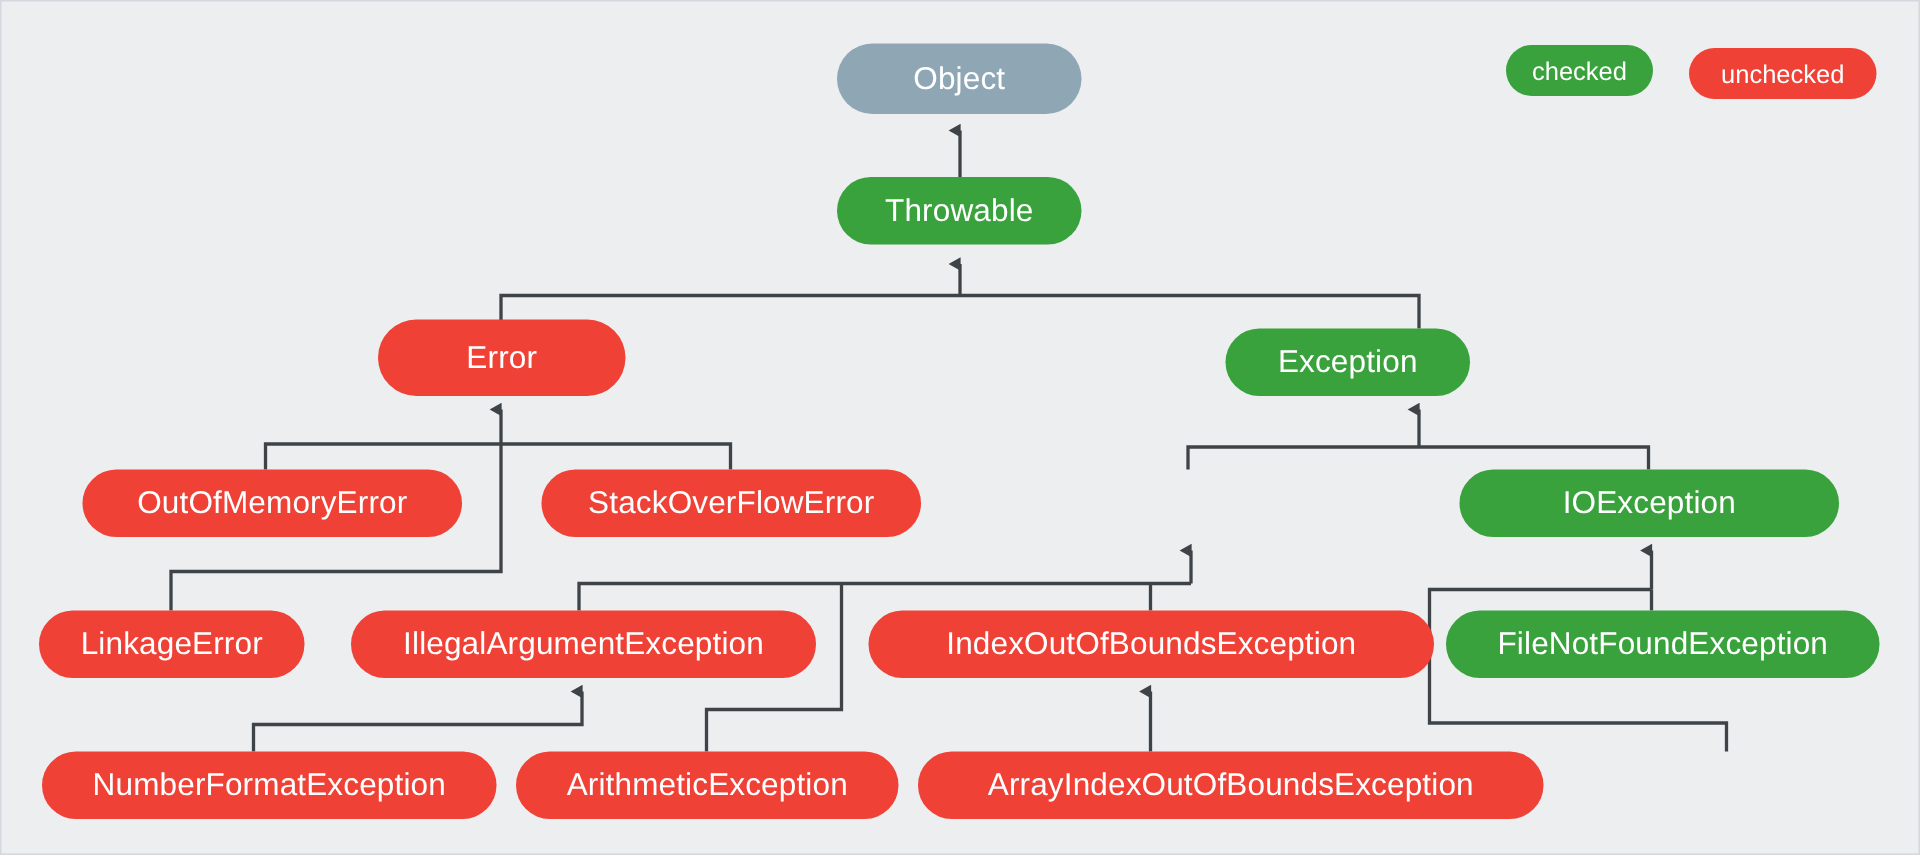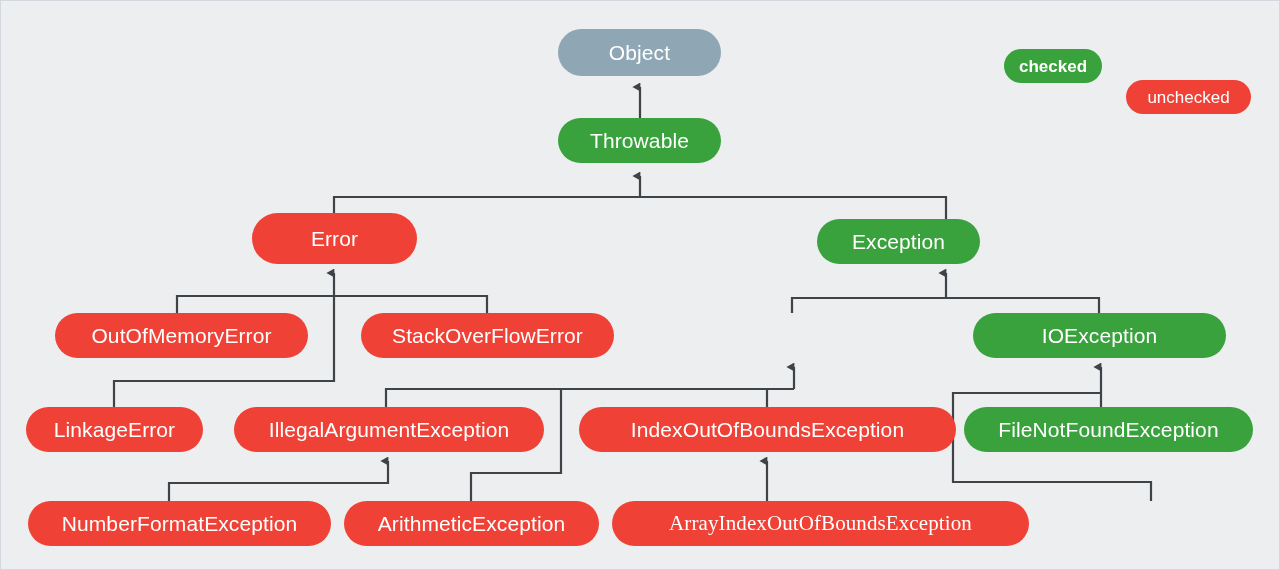--- a/index.html
+++ b/index.html
@@ -99,24 +99,24 @@
       <path d="M 766 500 L 766 460" marker-end="url(#arrowhead)"></path>
 
       <path d="M 1100 392 L 1100 366" marker-end="url(#arrowhead)"></path>
       <path d="M 1100 406 L 1100 392"></path>
 
       <path d="M 1100 392 L 952 392 L 952 481 L 1150 481 L 1150 500"></path>
 
     </g>
   </svg>
 
-  <div class="legend-pill green" style="left:1003px; top:48px; width:98px; height:34px;font-weight:bold;">
+  <div class="legend-pill green" style="left:1003px; top:29px; width:98px; height:34px;">
     <span>checked</span>
   </div>
-  <div class="legend-pill red" style="left:1125px; top:31px; width:125px; height:34px;margin-top:48px;">
+  <div class="legend-pill red" style="left:1125px; top:31px; width:125px; height:34px;">
     <span>unchecked</span>
   </div>
 
   <div class="node gray" style="left:557px; top:28px; width:163px; height:47px;">
     <span>Object</span>
   </div>
 
   <div class="node green" style="left:557px; top:117px; width:163px; height:45px;">
     <span>Throwable</span>
   </div>
@@ -159,18 +159,18 @@
   </div>
 
   <div class="node red" style="left:27px; top:500px; width:303px; height:45px;">
     <span>NumberFormatException</span>
   </div>
 
   <div class="node red" style="left:343px; top:500px; width:255px; height:45px;">
     <span>ArithmeticException</span>
   </div>
 
-  <div class="node red" style="left:611px; top:500px; width:417px; height:45px;font-family:Liberation Serif, serif;">
+  <div class="node red" style="left:611px; top:500px; width:417px; height:45px;">
     <span>ArrayIndexOutOfBoundsException</span>
   </div>
 
 
 </div>
 
 </body></html>

